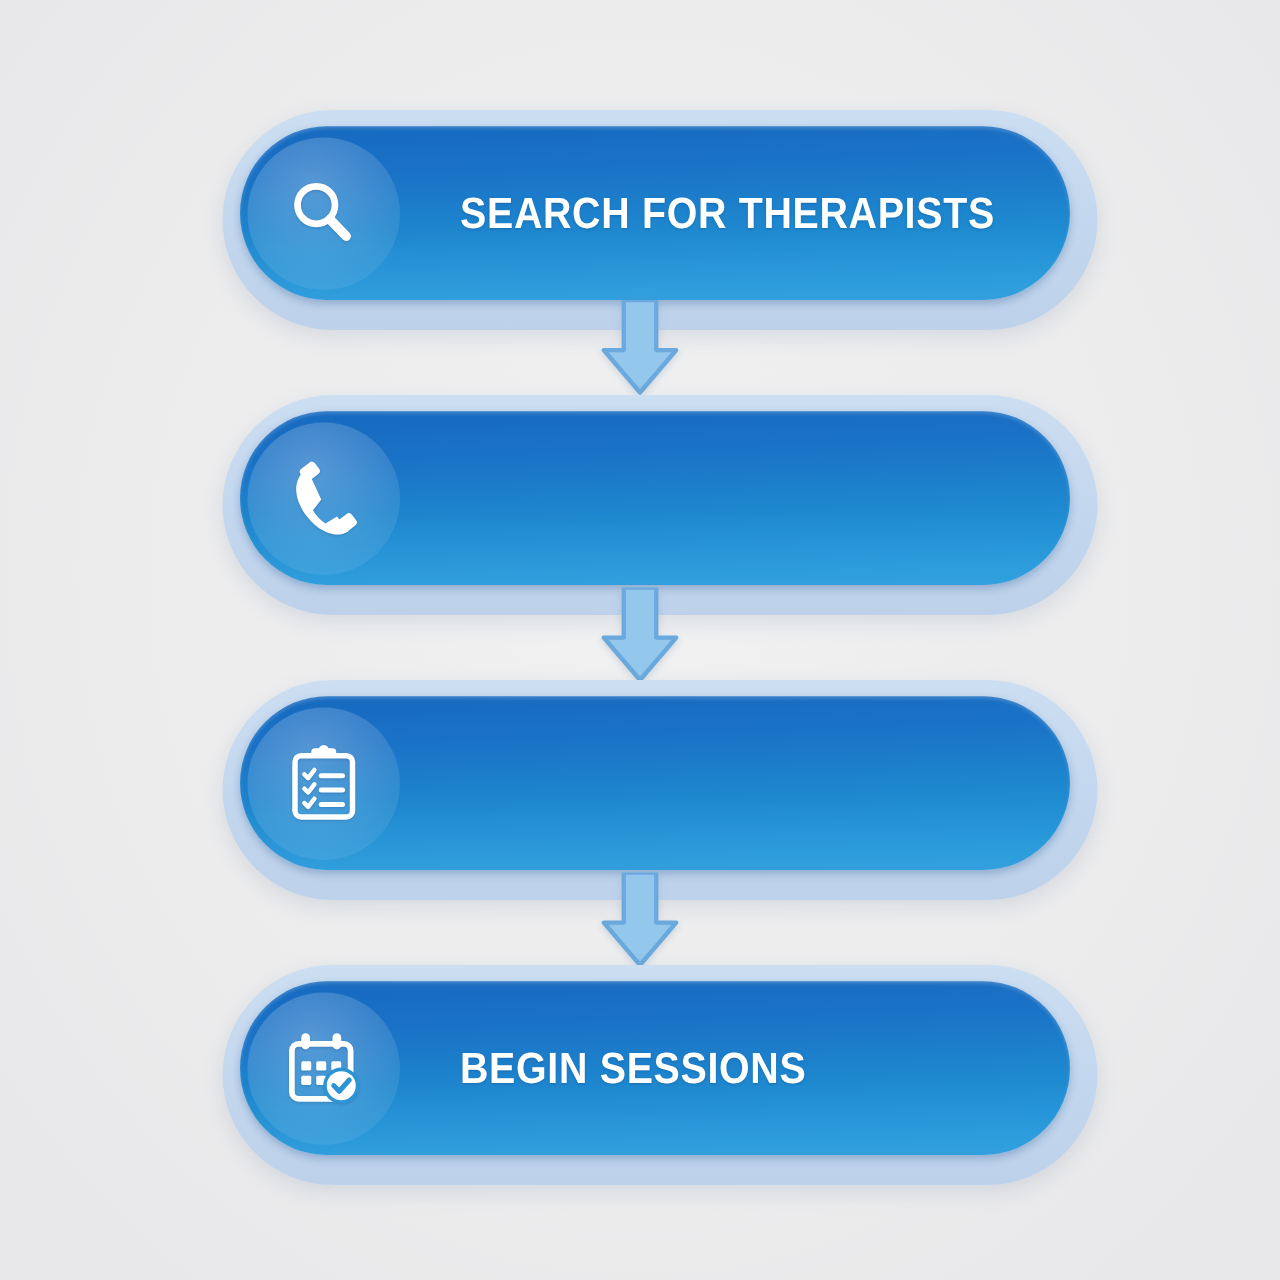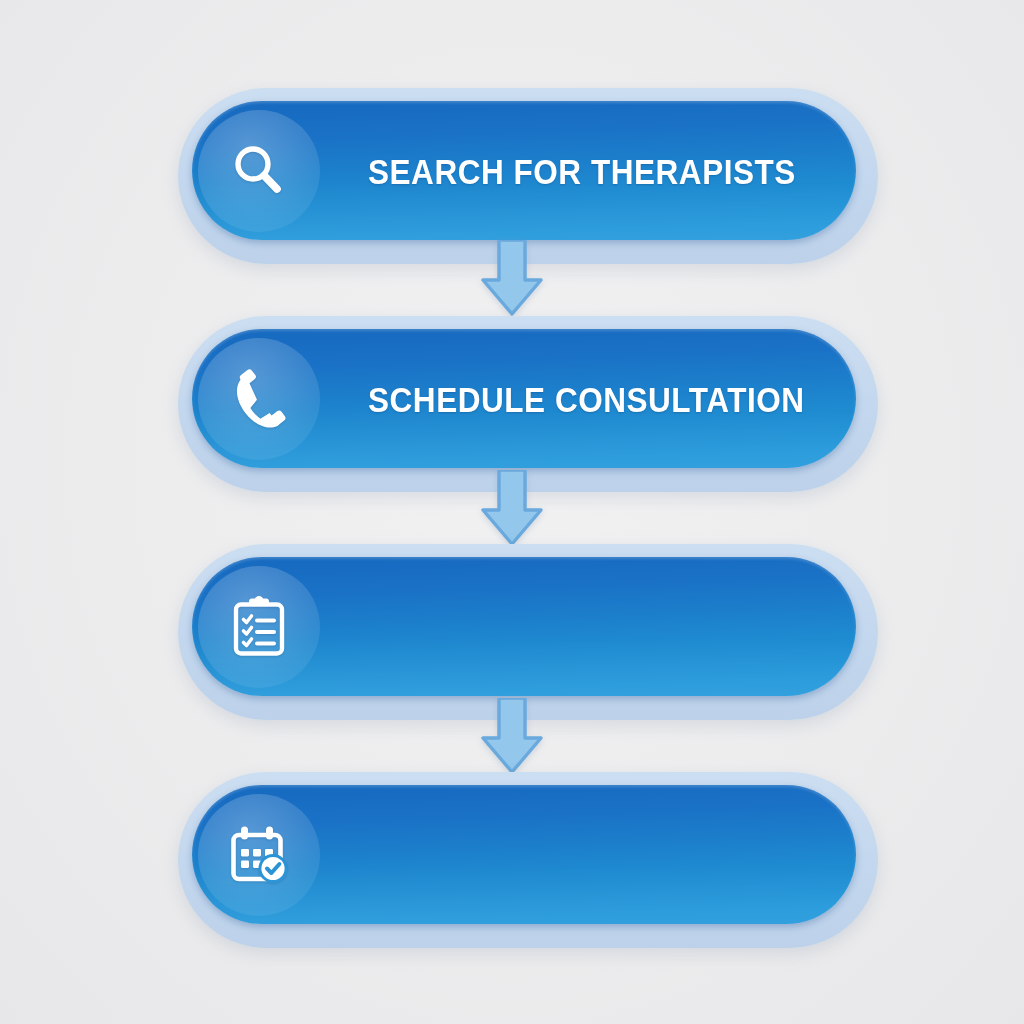--- a/index.html
+++ b/index.html
@@ -146,23 +146,20 @@
 
   <div class="step" style="top:316px">
     <div class="halo"></div>
     <div class="pill">
       <div class="icon-badge">
         <svg viewBox="0 0 64 64">
           <path d="M18.5 7.5 C14 11 10.5 16 10 22.5 c -0.8 11 6 22.5 14.5 30 c 8.5 7.4 19.5 11 27.5 5.2 l -9.4 -11.6 l -9.2 5.6 c -3.6 -2.2 -7.6 -6.4 -10 -10.6 l 6.6 -8.4 Z" fill="#ffffff"></path>
           <rect x="13.6" y="4.4" width="14.5" height="11.6" rx="3.2" fill="#ffffff" transform="rotate(-38 20.8 10.2)"></rect>
           <rect x="43.2" y="45.6" width="14.5" height="11.6" rx="3.2" fill="#ffffff" transform="rotate(-38 50.4 51.4)"></rect>
         </svg>
-      </div>
-      <div class="step-label">
-        <span>SCHEDULE CONSULTATION</span>
       </div>
     </div>
   </div>
 
   <div class="connector" style="top:470px">
     <svg viewBox="0 0 66 78">
       <path d="M20 0 H46 V40 H62 L33 74 L4 40 H20 Z" fill="#93c7ec" stroke="#69a9dd" stroke-width="3.4" stroke-linejoin="round"></path>
     </svg>
   </div>
 
@@ -208,16 +205,19 @@
             <rect x="26" y="26" width="8" height="7.4" rx="1.3"></rect>
             <rect x="38" y="26" width="8" height="7.4" rx="1.3"></rect>
             <rect x="14" y="37.5" width="8" height="7.4" rx="1.3"></rect>
             <rect x="26" y="37.5" width="8" height="7.4" rx="1.3"></rect>
           </g>
           <circle cx="46" cy="45.5" r="14.5" fill="#2a93d6"></circle>
           <circle cx="46" cy="45.5" r="11.6" fill="#ffffff"></circle>
           <polyline points="40,45.5 44.4,50 52.4,41" fill="none" stroke="#2a93d6" stroke-width="4" stroke-linecap="round" stroke-linejoin="round"></polyline>
         </svg>
       </div>
+      <div class="step-label">
+        <span>BEGIN SESSIONS</span>
+      </div>
     </div>
   </div>
 
 </div>
 
 </body></html>

